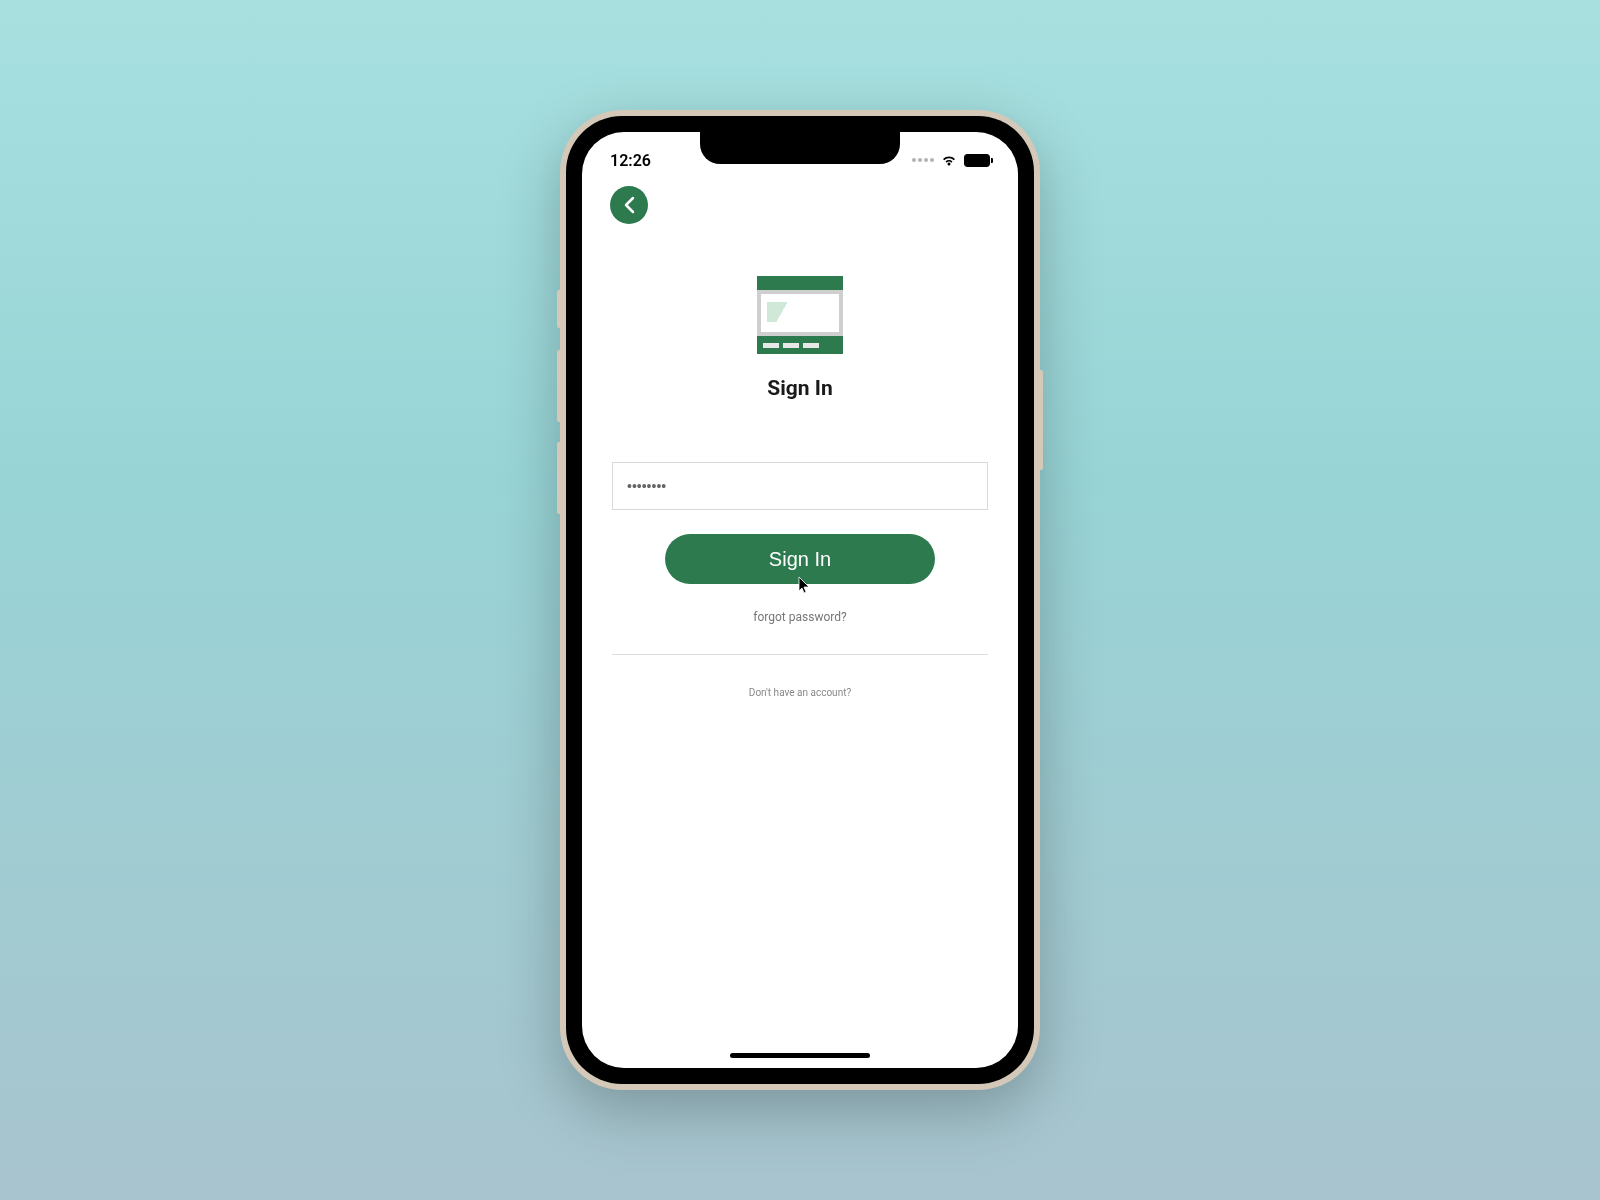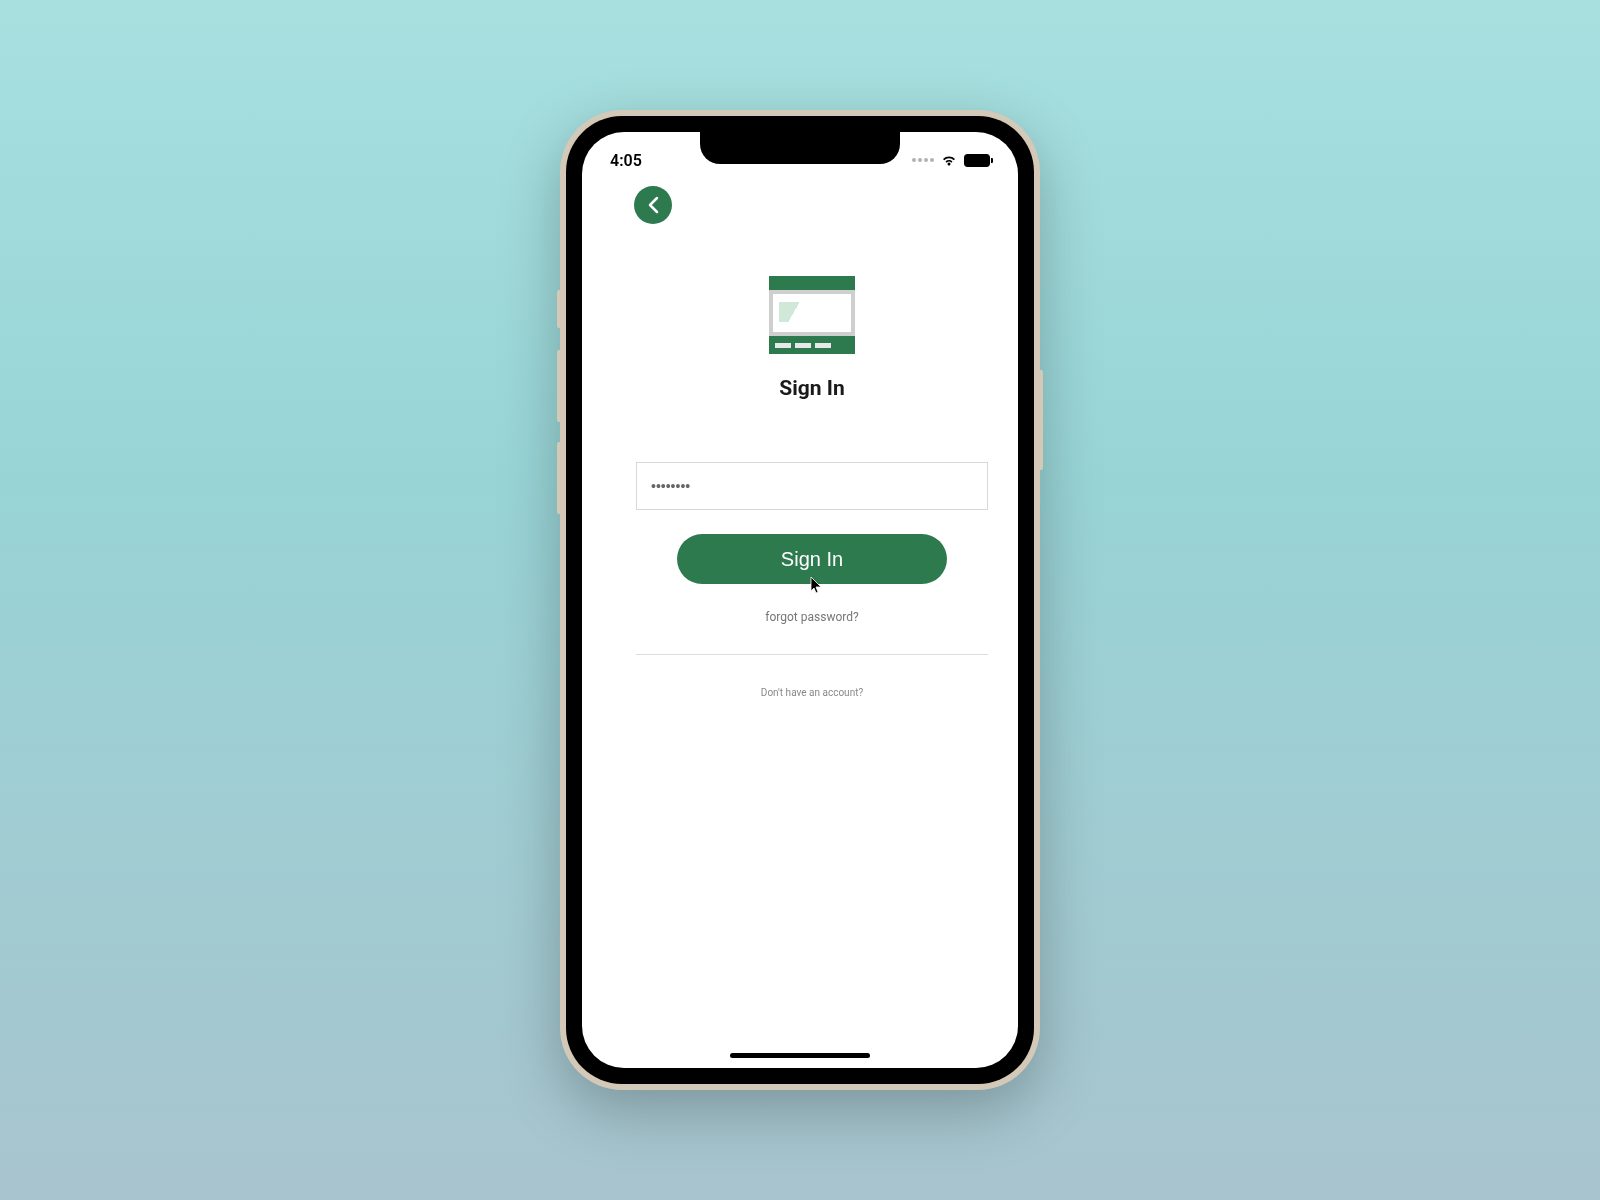--- a/index.html
+++ b/index.html
@@ -82,21 +82,20 @@
     .battery {
       width: 26px; height: 13px; border: 1.5px solid #000; border-radius: 3px; position: relative;
     }
     .battery::after { content: ''; position: absolute; right: -4px; top: 3.5px; width: 2.5px; height: 5px; background: #000; border-radius: 0 1px 1px 0; }
     .battery-fill { width: 100%; height: 100%; background: #000; border-radius: 1px; }
     .content {
       flex: 1;
       padding: 0 30px;
       display: flex;
       flex-direction: column;
-      margin-left: 24px;
     }
     .back-button {
       width: 38px;
       height: 38px;
       border-radius: 50%;
       background: #2d7a4f;
       display: flex;
       align-items: center;
       justify-content: center;
       margin-top: 6px;
@@ -218,21 +217,21 @@
 <div class="phone-frame">
   <div class="side-btn-left1"></div>
   <div class="side-btn-left2"></div>
   <div class="side-btn-left3"></div>
   <div class="side-btn-right"></div>
   <div class="phone-inner">
     <div class="screen">
       <div class="notch"></div>
 
       <div class="status-bar">
-        <div class="status-time">4:05</div>
+        <div class="status-time">12:26</div>
         <div class="status-icons">
           <div class="signal-dots">
             <div class="signal-dot dim"></div>
             <div class="signal-dot dim"></div>
             <div class="signal-dot dim"></div>
             <div class="signal-dot dim"></div>
           </div>
           <div class="wifi-icon">
             <svg width="18" height="13" viewBox="0 0 18 13">
                 <path d="M9 11.5a1.5 1.5 0 100-3 1.5 1.5 0 000 3zM5.5 7.5a5 5 0 017 0l-1.2 1.2a3.3 3.3 0 00-4.6 0L5.5 7.5zM3 5a8.5 8.5 0 0112 0l-1.2 1.2a6.8 6.8 0 00-9.6 0L3 5z" fill="#000"></path>

